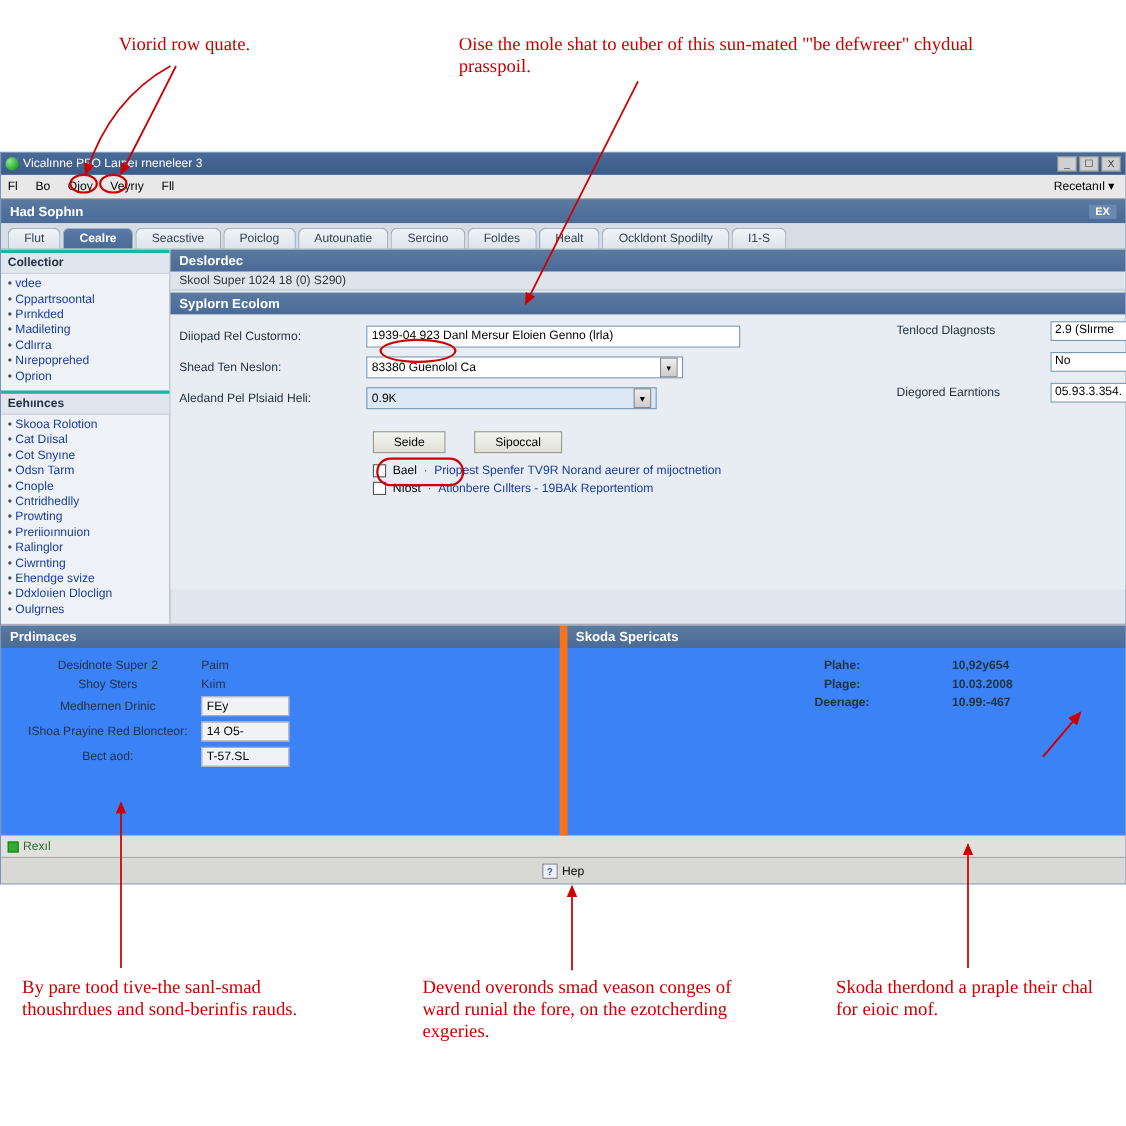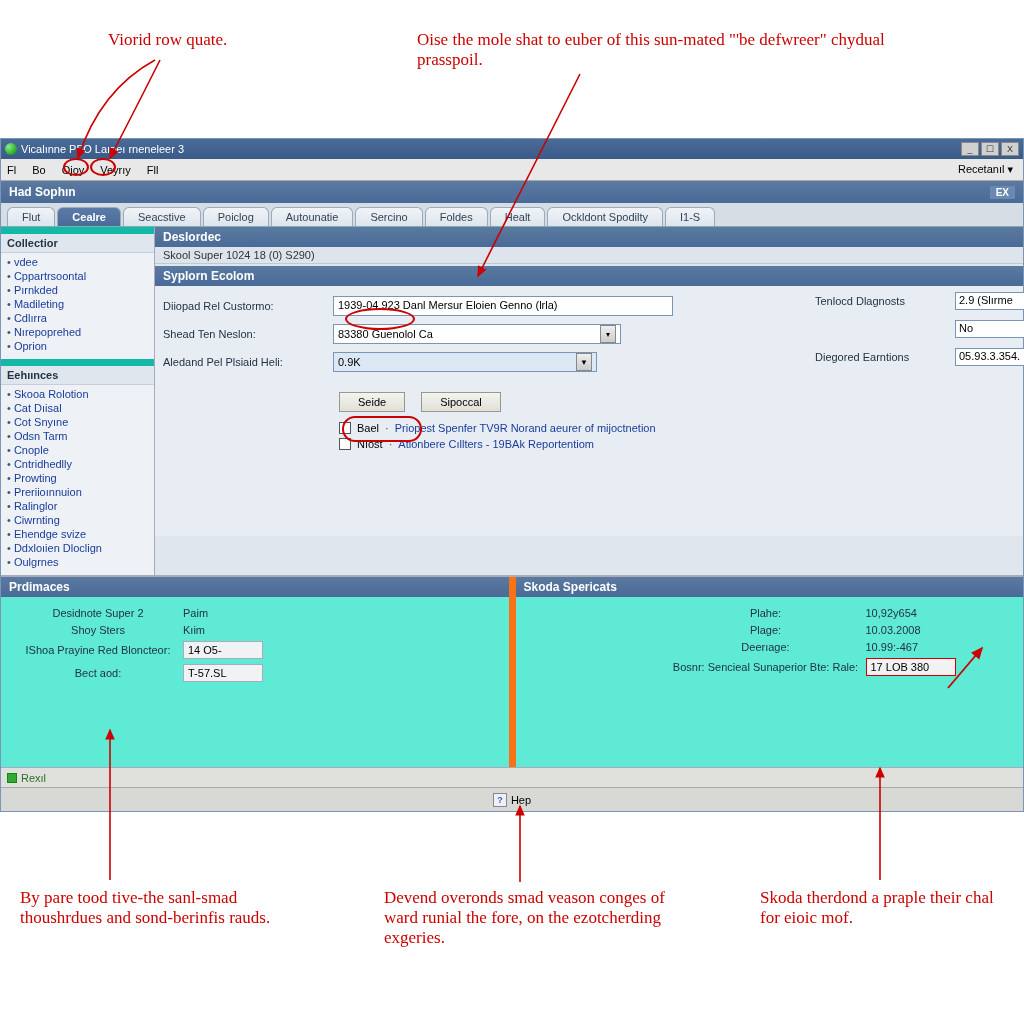--- a/index.html
+++ b/index.html
@@ -23,49 +23,49 @@
 .app-header { background: linear-gradient(#5a7aa0, #4a6a98); color: #fff; height: 22px; display: flex; align-items: center; padding: 0 8px; font-weight: bold; font-size: 12px; }
 .app-header .spacer { flex: 1; }
 .app-header .ex { background: #6a88b0; padding: 1px 6px; font-size: 10px; }
 
 .tab-row { background: #d6dde5; padding: 4px 6px 0 6px; display: flex; gap: 2px; border-bottom: 1px solid #8aa; }
 .tab { background: linear-gradient(#f0f4f8, #dde4ec); border: 1px solid #9ab; border-bottom: none; border-radius: 6px 6px 0 0; padding: 3px 14px; font-size: 11px; color: #345; cursor: pointer; }
 .tab.active { background: linear-gradient(#5a7aa8, #4a6a98); color: #fff; font-weight: bold; }
 
 .body-row { display: flex; background: #e0e6ee; }
 .sidebar { width: 154px; background: #eef2f6; border-right: 1px solid #aab; }
-.side-sec-hd { background: #e0e6ee; padding: 3px 6px; font-weight: bold; color: #234; border-top: 7px solid #14b8a6; border-bottom: 1px solid #ccd; }
+.side-sec-hd { background: #e0e6ee; padding: 3px 6px; font-weight: bold; color: #234; border-top: 3px solid #14b8a6; border-bottom: 1px solid #ccd; }
 .side-links { padding: 2px 0 6px 6px; }
 .side-links div { color: #1a3c9a; padding: 1px 0; font-size: 11px; cursor: pointer; }
 .side-links div::before { content: "• "; color: #456; }
 
 .main-col { flex: 1; display: flex; flex-direction: column; }
 .panel-hd { background: linear-gradient(#5a7aa0, #4a6a98); color: #fff; font-weight: bold; padding: 3px 8px; font-size: 12px; }
 .sub-hd { background: #dde4ec; padding: 2px 8px; color: #333; font-size: 11px; border-bottom: 1px solid #bcc; }
 .sec-hd { background: linear-gradient(#5a7aa0, #4a6a98); color: #fff; font-weight: bold; padding: 3px 8px; font-size: 12px; margin-top: 2px; }
 
 .form-area { background: #e8edf3; padding: 10px 8px; }
 .form-row { display: flex; align-items: center; margin-bottom: 8px; }
 .form-label { width: 170px; text-align: left; color: #234; padding-right: 6px; }
 .text-input { border: 1px solid #7a96b4; background: #fff; height: 20px; padding: 2px 4px; font-size: 11px; }
 .dropdown { border: 1px solid #7a96b4; background: #fff; height: 20px; padding: 2px 4px; font-size: 11px; display: flex; align-items: center; }
 .dd-btn { width: 16px; height: 18px; border: 1px solid #888; background: linear-gradient(#eee,#ccc); margin-left: auto; display: flex; align-items: center; justify-content: center; font-size: 8px; }
 .btn { background: linear-gradient(#f4f4f0, #e0e0d8); border: 1px solid #998; padding: 3px 18px; font-size: 11px; cursor: pointer; }
-.btn-row { margin-left: 176px; display: flex; gap: 16px; margin-top: 20px; margin-bottom: 10px; }
+.btn-row { margin-left: 176px; display: flex; gap: 26px; margin-top: 20px; margin-bottom: 10px; }
 .chk-row { margin-left: 176px; display: flex; align-items: center; gap: 6px; margin-bottom: 4px; }
 .chk { width: 12px; height: 12px; border: 1px solid #555; background: #fff; }
 .link-blue { color: #1a3c9a; cursor: pointer; }
 
 .right-fields { position: absolute; left: 660px; top: 6px; font-size: 11px; }
 .rf-label { display: inline-block; width: 140px; color: #234; }
 .rf-input { border: 1px solid #7a96b4; background: #fff; height: 18px; width: 90px; padding: 1px 3px; font-size: 11px; display: inline-block; }
 .rf-row { margin-bottom: 10px; display: flex; align-items: center; }
 
 .bottom-panels { display: flex; border-top: 2px solid #aab; }
-.bot-col { flex: 1; background: #5eead4; }
+.bot-col { flex: 1; background: #3b82f6; }
 .bot-hd { background: linear-gradient(#5a7aa0, #4a6a98); color: #fff; font-weight: bold; padding: 3px 8px; font-size: 12px; }
 .bot-body { padding: 10px 12px; min-height: 170px; }
 .kv-row { display: flex; margin-bottom: 5px; align-items: center; }
 .kv-label { width: 170px; text-align: center; padding-right: 0; color: #234; }
 .kv-val { border: 1px solid #aab; background: #f0f2f4; padding: 2px 4px; min-width: 60px; height: 18px; font-size: 11px; display: inline-block; }
 .kv-val-wide { width: 220px; }
 .kv-val-med { width: 80px; }
 .kv-plain { color: #234; }
 .hl-red { border: 1px solid #c00; }
 
@@ -240,47 +240,47 @@
       <div class="bot-body">
         <div class="kv-row">
             <div class="kv-label">Desidnote Super 2</div>
             <span class="kv-plain">Paim</span>
           </div>
         <div class="kv-row">
             <div class="kv-label">Shoy Sters</div>
             <span class="kv-plain">Kıim</span>
           </div>
         <div class="kv-row">
+            <div class="kv-label">Medhernen Drinic</div>
+            <span class="kv-val kv-val-med">FEy</span>
+          </div>
+        <div class="kv-row">
             <div class="kv-label">IShoa Prayine Red Bloncteor:</div>
             <span class="kv-val kv-val-med">14 O5-</span>
           </div>
         <div class="kv-row">
             <div class="kv-label">Bect aod:</div>
             <span class="kv-val kv-val-med">T-57.SL</span>
           </div>
       </div>
     </div>
     <div class="bot-col" style="border-left:7px solid #f97316;">
       <div class="bot-hd">Skoda Spericats</div>
-      <div class="bot-body" style="padding-left:150px;">
+      <div class="bot-body" style="padding-left:150px;font-weight:bold;">
         <div class="kv-row">
             <div class="kv-label" style="width:200px;">Plahe:</div>
             <span class="kv-plain">10,92y654</span>
           </div>
         <div class="kv-row">
             <div class="kv-label" style="width:200px;">Plage:</div>
             <span class="kv-plain">10.03.2008</span>
           </div>
         <div class="kv-row">
             <div class="kv-label" style="width:200px;">Deerıage:</div>
             <span class="kv-plain">10.99:-467</span>
-          </div>
-        <div class="kv-row">
-            <div class="kv-label" style="width:200px;">Bosnr: Sencieal Sunaperior Bte: Rale:</div>
-            <span class="kv-val hl-red" style="width:90px;">17 LOB 380</span>
           </div>
       </div>
     </div>
   </div>
 
   <div class="statusbar">
     <span class="status-icon"></span>
     <span>Rexıl</span>
   </div>
   <div class="footer-bar">

